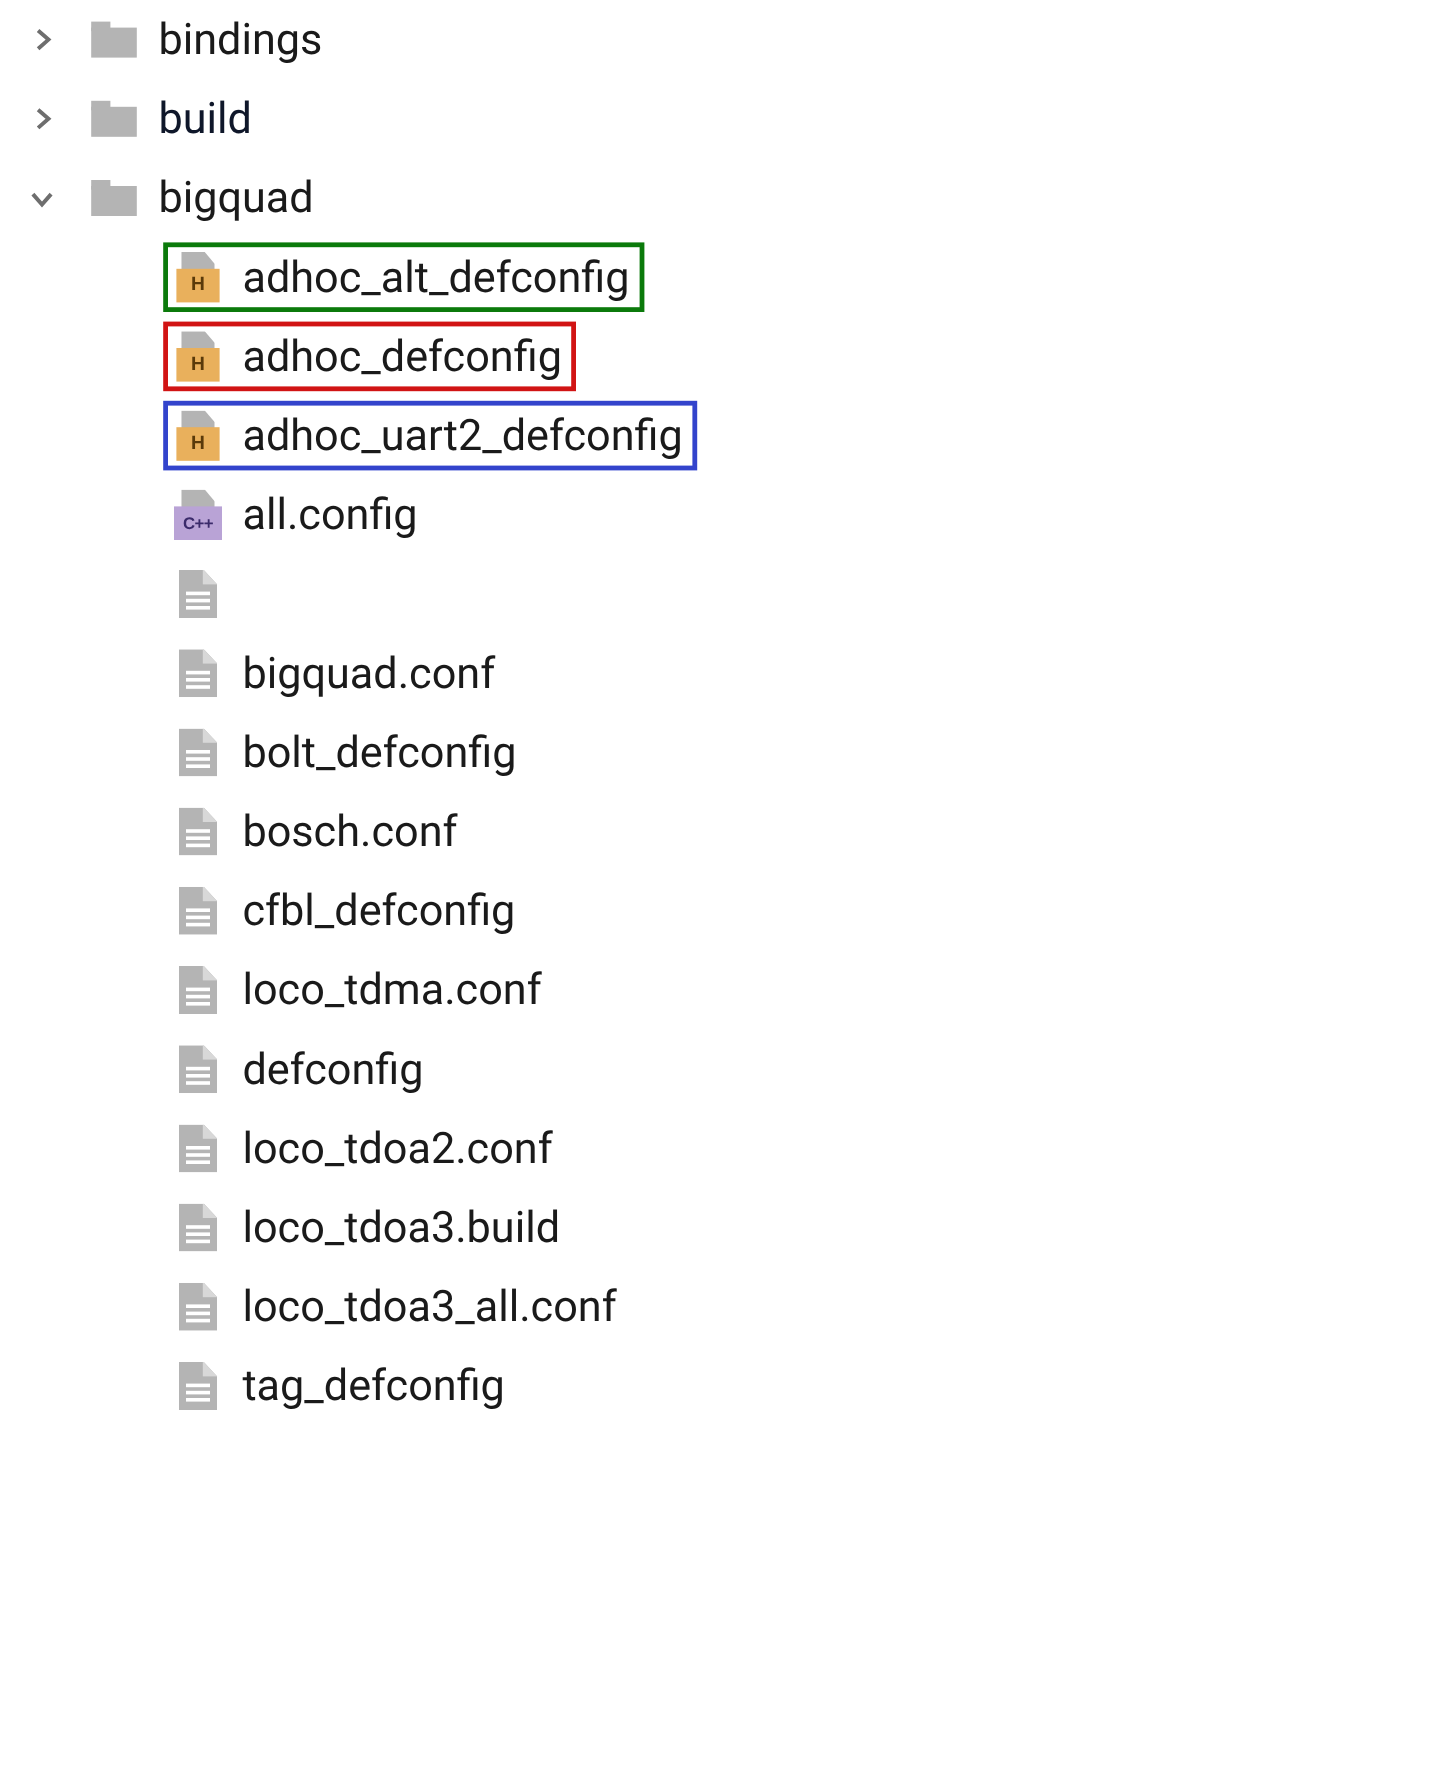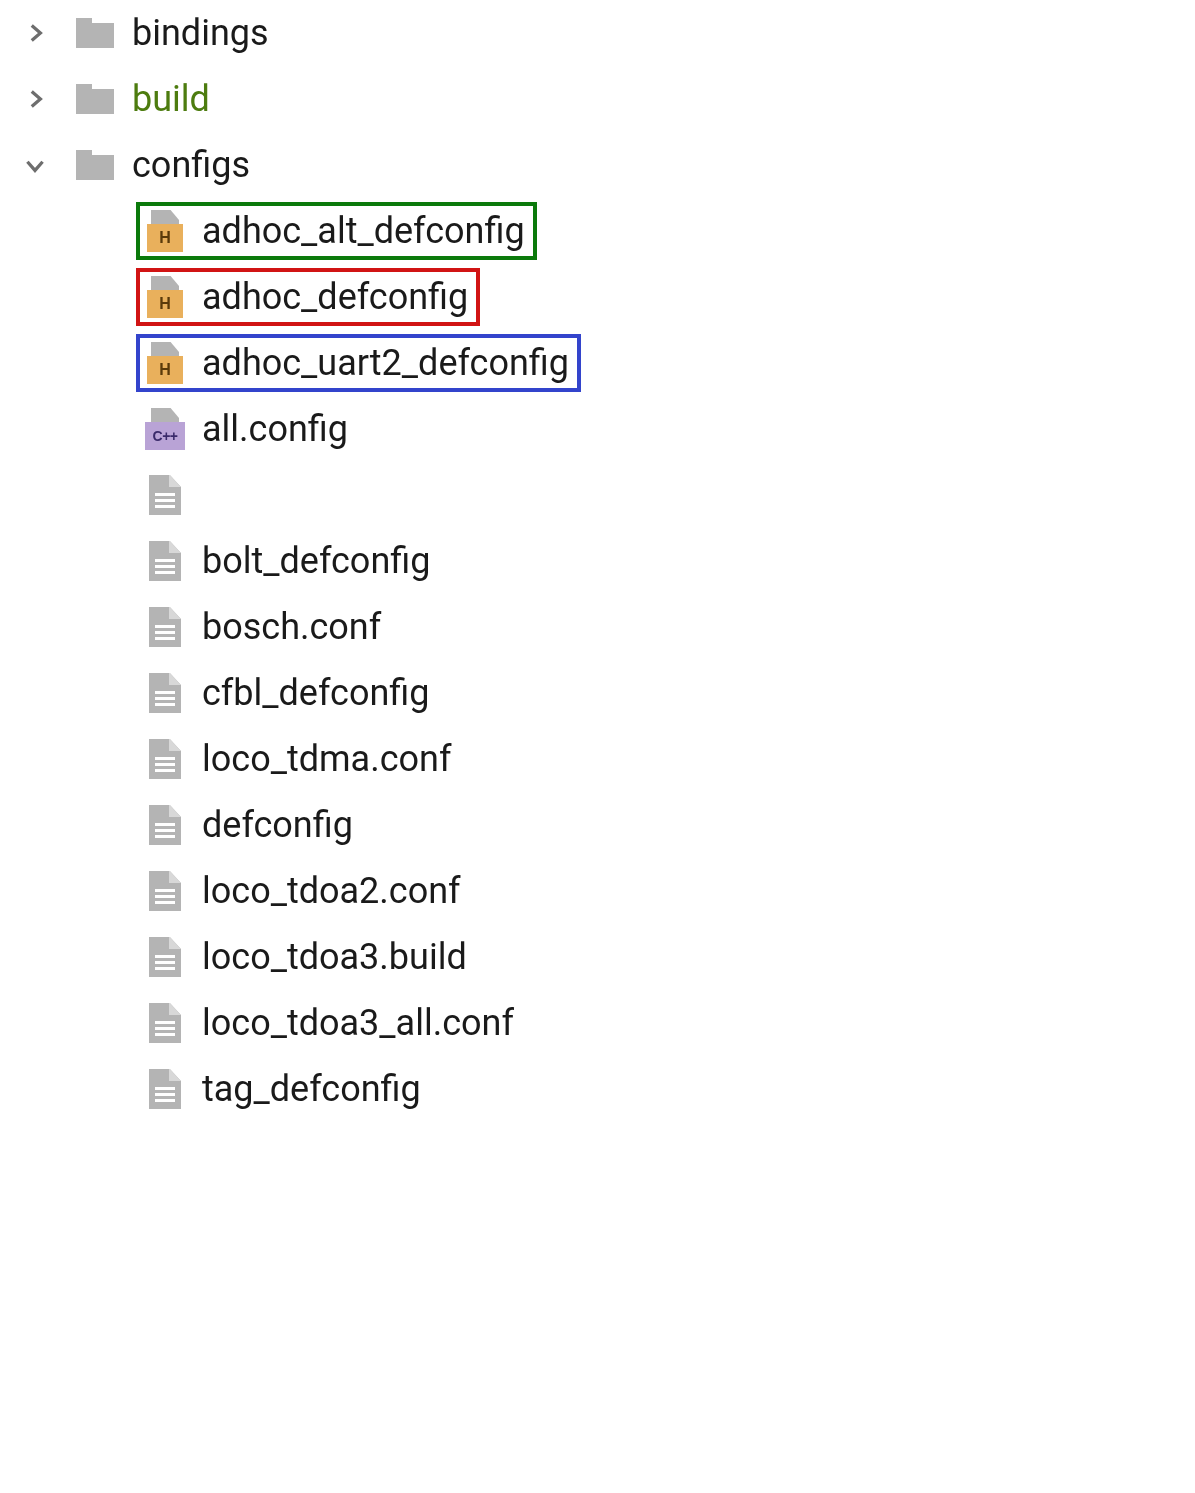--- a/index.html
+++ b/index.html
@@ -45,21 +45,21 @@
       display: flex;
       justify-content: center;
       align-items: center;
       margin-right: 10px;
       flex-shrink: 0;
     }
     .label {
       padding-left: 2px;
     }
     .label.dimmed {
-      color: #4d7c0f;
+      color: #0f172a;
     }
     .indent-0 { padding-left: 0; }
     .indent-1 { padding-left: 0; }
 
     
     .folder-icon {
       width: 38px;
       height: 30px;
       position: relative;
     }
@@ -222,21 +222,21 @@
 
   <div class="tree-row indent-0">
     <span class="chevron">
       <svg viewBox="0 0 24 24" fill="none" stroke="currentColor" stroke-width="3">
           <polyline points="5 9 12 17 19 9"></polyline>
         </svg>
     </span>
     <span class="icon-slot">
         <span class="folder-icon"></span>
       </span>
-    <span class="label">configs</span>
+    <span class="label">bigquad</span>
   </div>
 
   <div class="tree-row indent-1">
     <span class="chevron spacer"></span>
     <span class="chevron spacer"></span>
     <span class="highlight-box highlight-green">
       <span class="inner-row">
         <span class="icon-slot">
           <span class="h-icon">
               <span class="h-top"></span>
@@ -297,20 +297,30 @@
   <div class="tree-row indent-1">
     <span class="chevron spacer"></span>
     <span class="chevron spacer"></span>
     <span class="inner-row">
       <span class="icon-slot">
           <span class="conf-icon"></span>
         </span>
     </span>
   </div>
 
+  <div class="tree-row indent-1">
+    <span class="chevron spacer"></span>
+    <span class="chevron spacer"></span>
+    <span class="inner-row">
+      <span class="icon-slot">
+          <span class="conf-icon"></span>
+        </span>
+      <span class="label">bigquad.conf</span>
+    </span>
+  </div>
 
   <div class="tree-row indent-1">
     <span class="chevron spacer"></span>
     <span class="chevron spacer"></span>
     <span class="inner-row">
       <span class="icon-slot">
           <span class="conf-icon"></span>
         </span>
       <span class="label">bolt_defconfig</span>
     </span>

